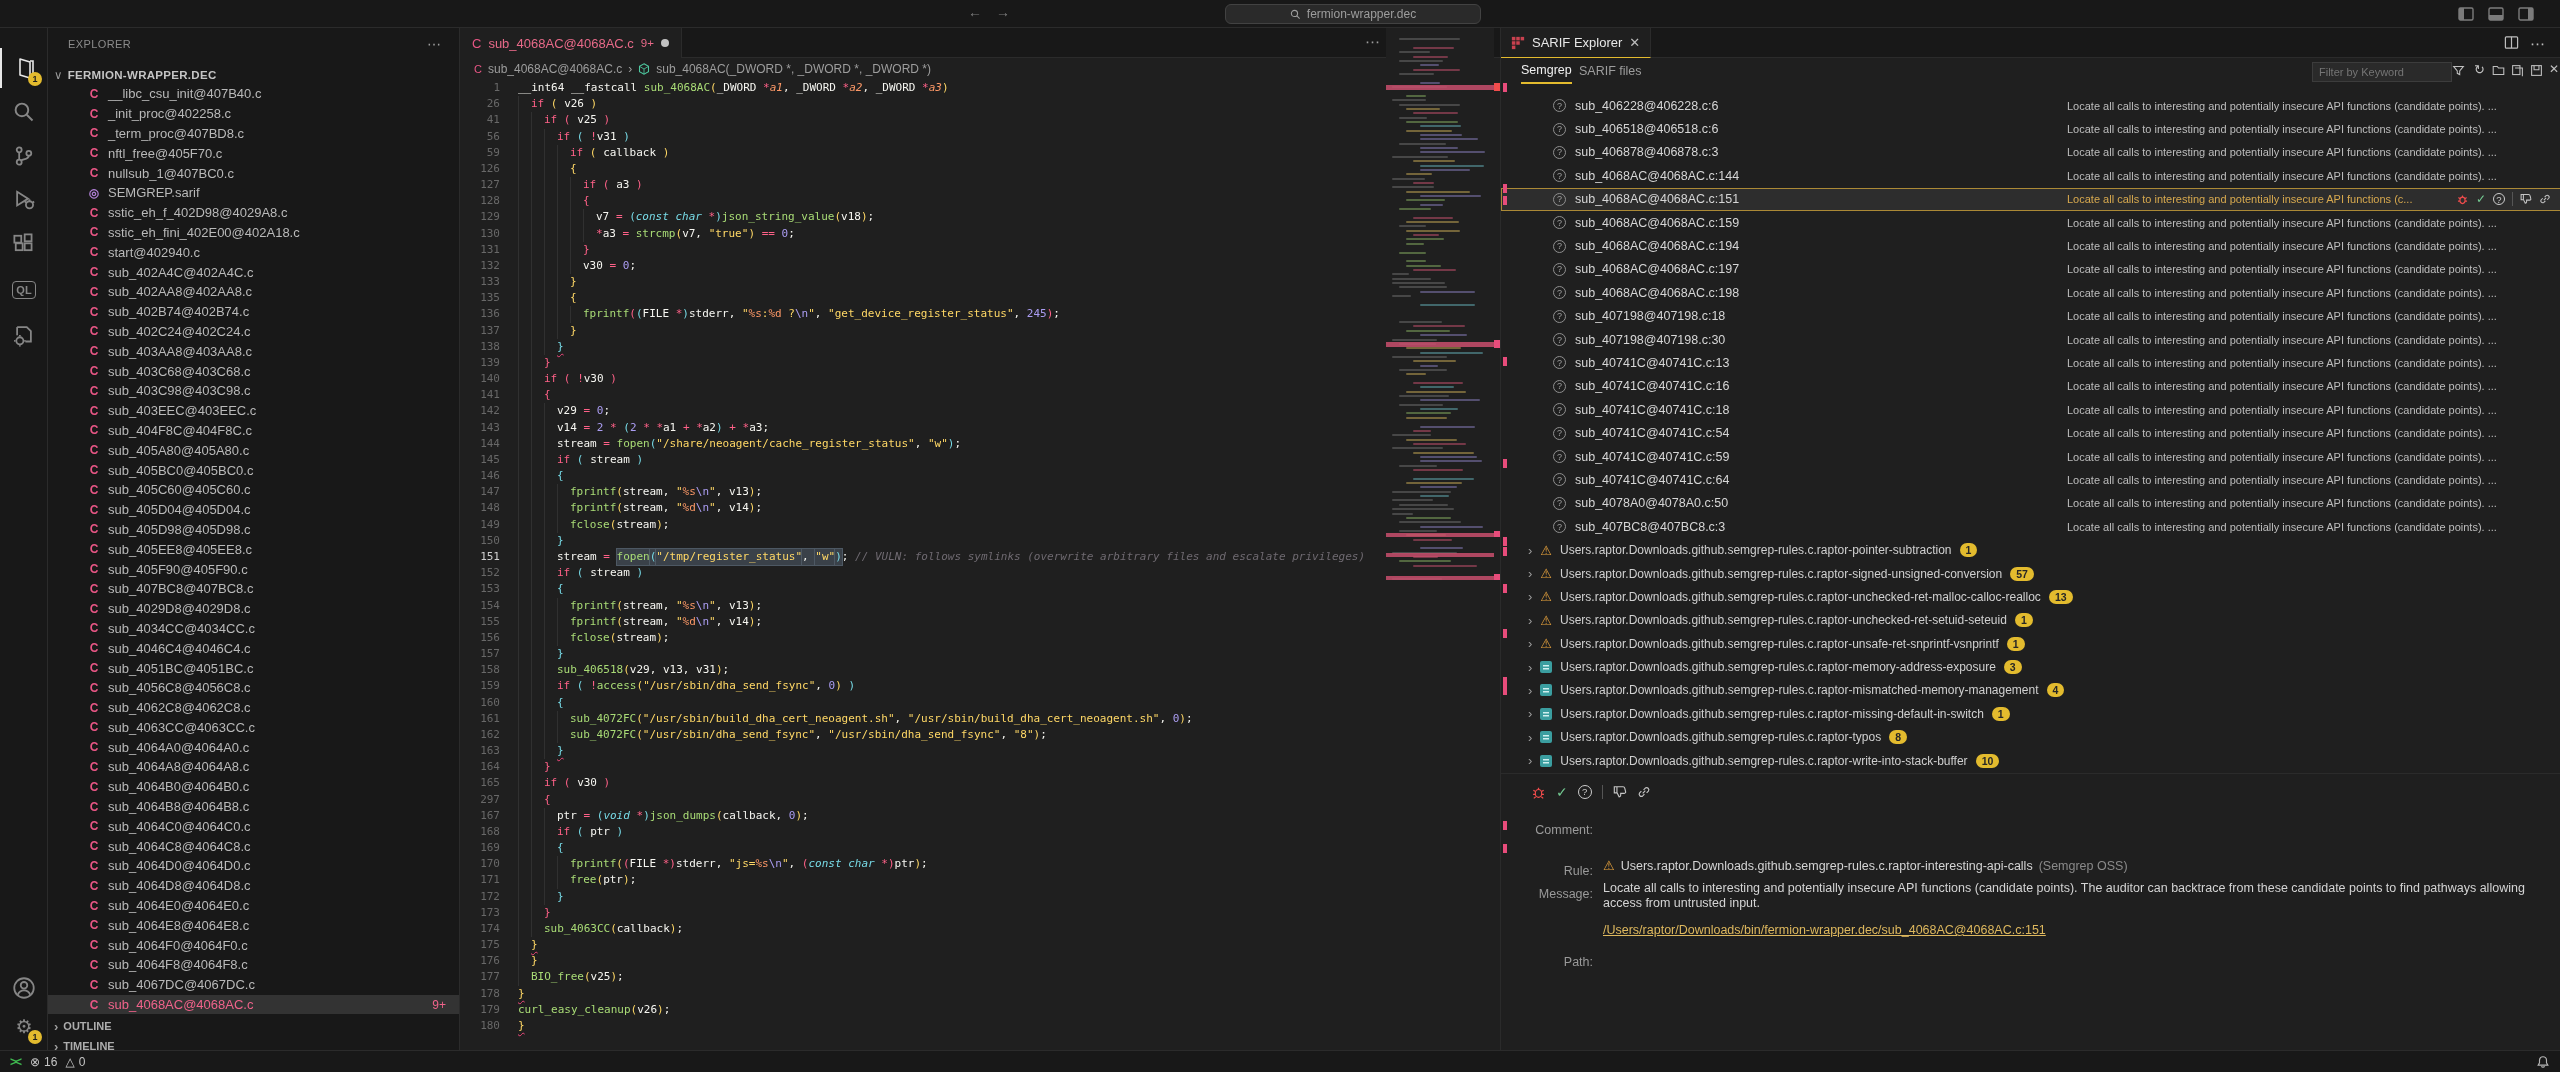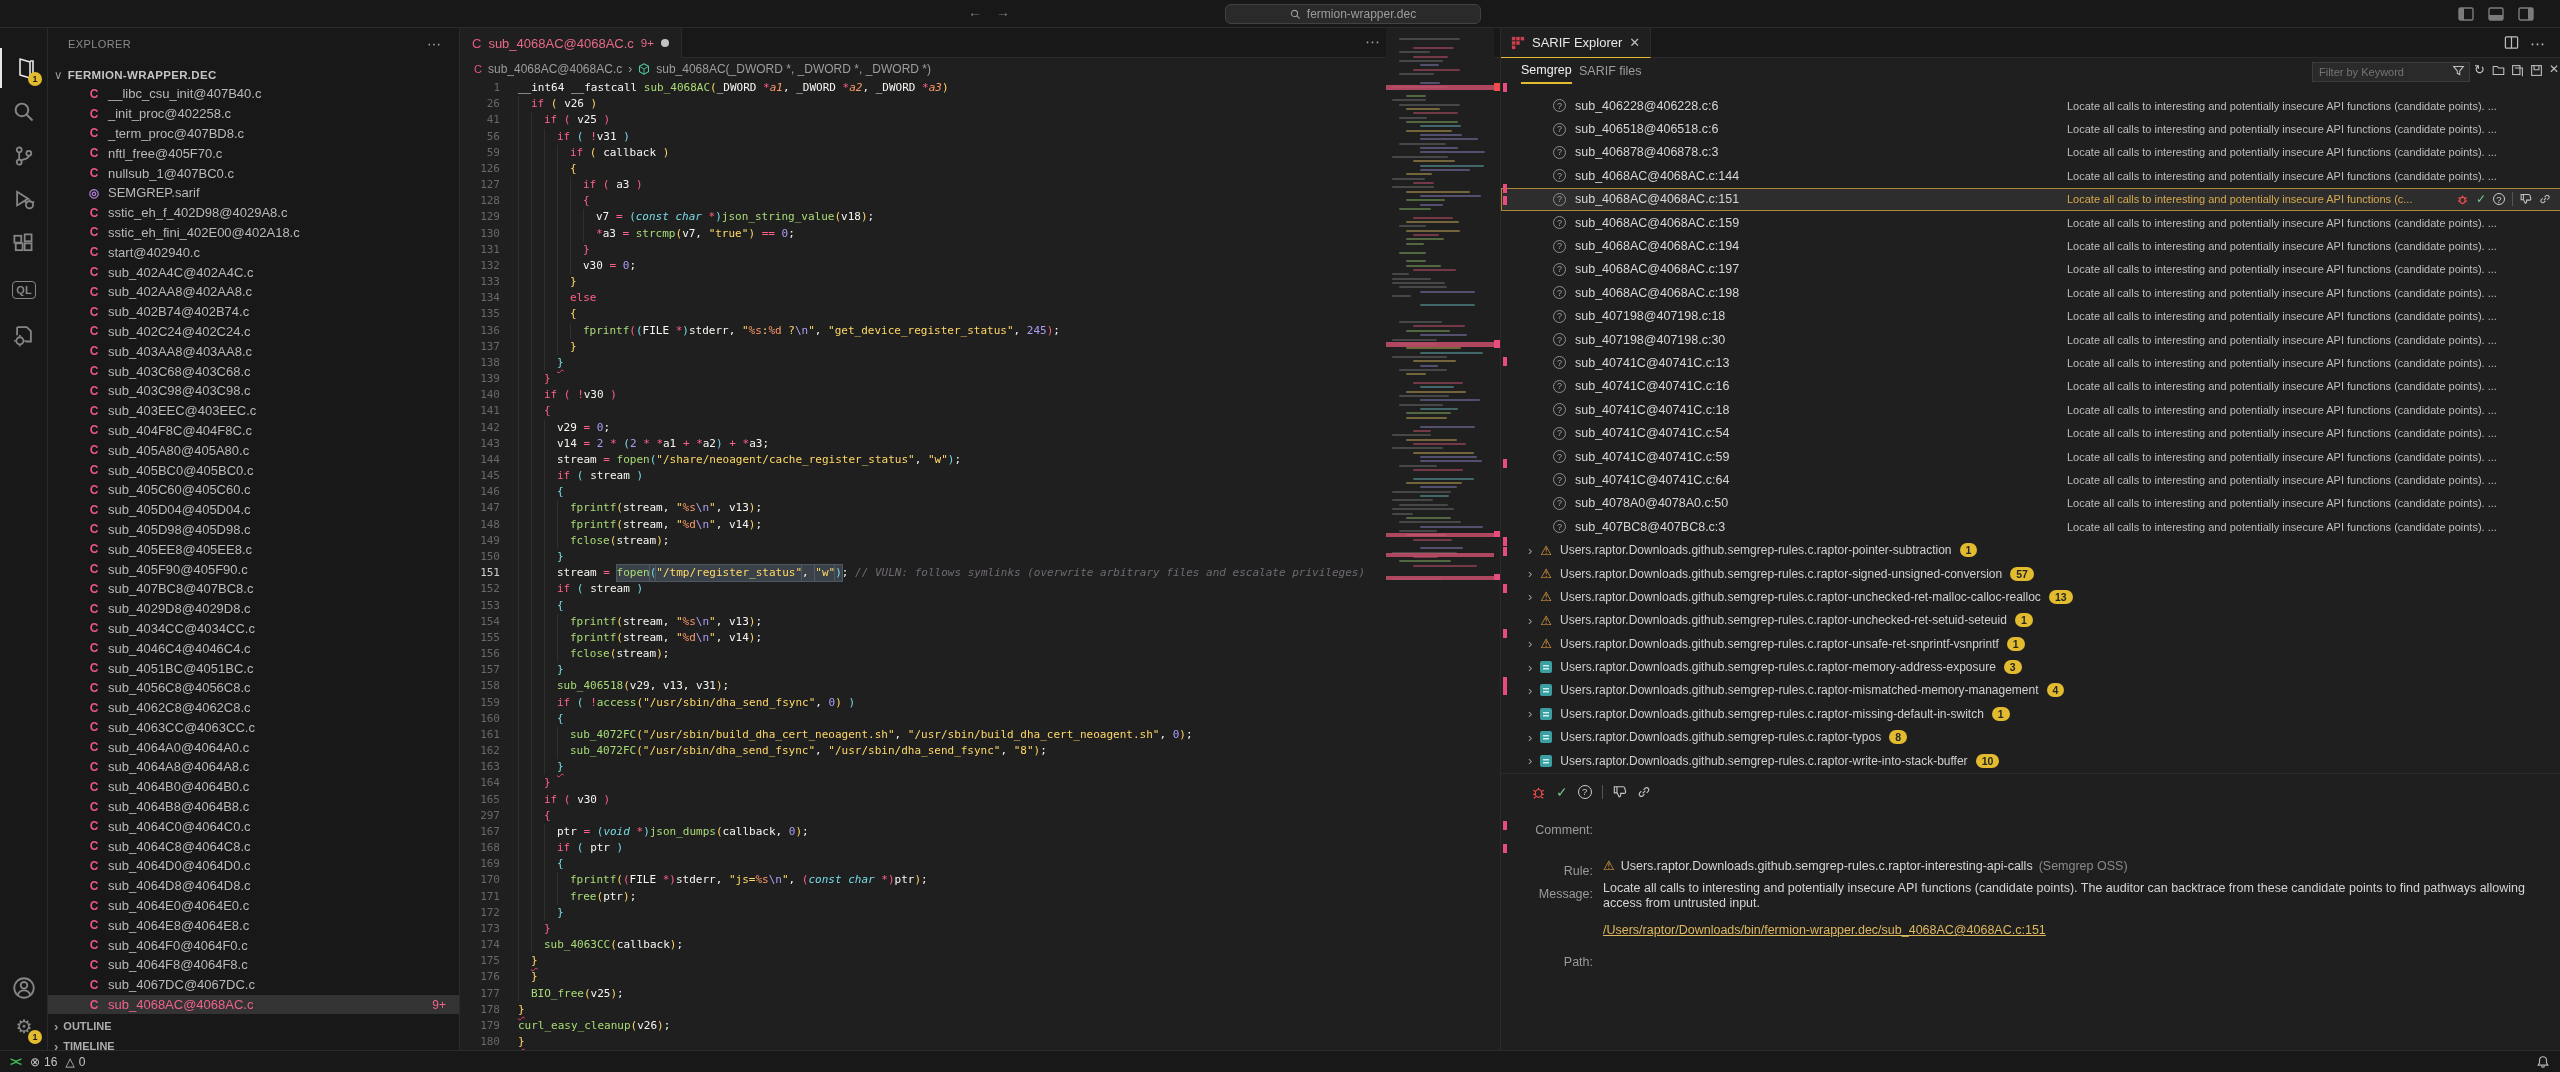--- a/index.html
+++ b/index.html
@@ -84,21 +84,21 @@
   #p-tabbar { position:absolute; left:0; top:0; width:1060px; height:30px; background:#181818;
     border-bottom:1px solid #2b2b2b; }
   #p-tab { position:absolute; left:0; top:0; height:30px; background:#1f1f1f; padding:0 10px;
     display:flex; align-items:center; gap:7px; font-size:13px; color:#e7e7e7;
     border-right:1px solid #2b2b2b; border-bottom:1px solid #e3bb2e; }
   .p-actions { position:absolute; top:7px; color:#bdbdbd; }
   #p-tabs2 { position:absolute; left:0; top:30px; width:1060px; height:28px; }
   .ptab2 { position:absolute; top:0; height:26px; font-size:12.5px; display:flex; align-items:center; }
   #ptab-results { left:20px; color:#f0f0f0; border-bottom:2px solid #e3bb2e; }
   #ptab-files { left:78px; color:#9d9d9d; }
-  #p-filter { position:absolute; left:811px; top:4px; width:158px; height:20px; background:#2a2a2a;
+  #p-filter { position:absolute; left:811px; top:4px; width:140px; height:20px; background:#2a2a2a;
     border:1px solid #3c3c3c; color:#7e7e7e; font-size:11px; padding:0 6px;
     font-family:"Liberation Sans",sans-serif; }
   .flt-ico { position:absolute; top:6px; color:#c0c0c0; }
   #p-list { position:absolute; left:0; top:66px; width:1060px; }
   .prow { height:23.4px; display:flex; align-items:center; position:relative; font-size:12.5px; }
   .qmark { position:absolute; left:52px; width:13px; height:13px; border:1px solid #8f8f8f;
     border-radius:50%; color:#9f9f9f; font-size:9px; display:flex; align-items:center;
     justify-content:center; }
   .rid { position:absolute; left:74px; color:#d6d6d6; white-space:nowrap; }
   .rmsg { position:absolute; left:566px; width:480px; color:#bdbdbd; font-size:11px;
@@ -466,21 +466,20 @@
       <div class="cl"><span class="ln">56</span><span class="ct"><span class="ind" style="width: 39px;"></span><span class="k">if</span><span class="b3"> ( </span><span class="o">!</span><span class="p">v31</span><span class="b3"> )</span></span></div>
       <div class="cl"><span class="ln">59</span><span class="ct"><span class="ind" style="width: 52px;"></span><span class="k">if</span><span class="b1"> ( </span><span class="p">callback</span><span class="b1"> )</span></span></div>
       <div class="cl"><span class="ln">126</span><span class="ct"><span class="ind" style="width: 52px;"></span><span class="b1">{</span></span></div>
       <div class="cl"><span class="ln">127</span><span class="ct"><span class="ind" style="width: 65px;"></span><span class="k">if</span><span class="b2"> ( </span><span class="p">a3</span><span class="b2"> )</span></span></div>
       <div class="cl"><span class="ln">128</span><span class="ct"><span class="ind" style="width: 65px;"></span><span class="b2">{</span></span></div>
       <div class="cl"><span class="ln">129</span><span class="ct"><span class="ind" style="width: 78px;"></span><span class="p">v7 </span><span class="o">=</span><span class="p"> </span><span class="b3">(</span><span class="t">const char </span><span class="o">*</span><span class="b3">)</span><span class="f">json_string_value</span><span class="b1">(</span><span class="p">v18</span><span class="b1">)</span><span class="p">;</span></span></div>
       <div class="cl"><span class="ln">130</span><span class="ct"><span class="ind" style="width: 78px;"></span><span class="o">*</span><span class="p">a3 </span><span class="o">=</span><span class="p"> </span><span class="f">strcmp</span><span class="b1">(</span><span class="p">v7, </span><span class="s">"true"</span><span class="b1">)</span><span class="p"> </span><span class="o">==</span><span class="p"> </span><span class="n">0</span><span class="p">;</span></span></div>
       <div class="cl"><span class="ln">131</span><span class="ct"><span class="ind" style="width: 65px;"></span><span class="b2">}</span></span></div>
       <div class="cl"><span class="ln">132</span><span class="ct"><span class="ind" style="width: 65px;"></span><span class="p">v30 </span><span class="o">=</span><span class="p"> </span><span class="n">0</span><span class="p">;</span></span></div>
       <div class="cl"><span class="ln">133</span><span class="ct"><span class="ind" style="width: 52px;"></span><span class="b1">}</span></span></div>
-      <div class="cl"><span class="ln">134</span><span class="ct"><span class="ind" style="width: 52px;"></span><span class="k">else</span></span></div>
       <div class="cl"><span class="ln">135</span><span class="ct"><span class="ind" style="width: 52px;"></span><span class="b1">{</span></span></div>
       <div class="cl"><span class="ln">136</span><span class="ct"><span class="ind" style="width: 65px;"></span><span class="f">fprintf</span><span class="b2">(</span><span class="b3">(</span><span class="p">FILE </span><span class="o">*</span><span class="b3">)</span><span class="p">stderr, </span><span class="s">"</span><span class="m">%s</span><span class="s">:</span><span class="m">%d</span><span class="s"> ?</span><span class="e">\n</span><span class="s">"</span><span class="p">, </span><span class="s">"get_device_register_status"</span><span class="p">, </span><span class="n">245</span><span class="b2">)</span><span class="p">;</span></span></div>
       <div class="cl"><span class="ln">137</span><span class="ct"><span class="ind" style="width: 52px;"></span><span class="b1">}</span></span></div>
       <div class="cl"><span class="ln">138</span><span class="ct"><span class="ind" style="width: 39px;"></span><span class="b3 sq">}</span></span></div>
       <div class="cl"><span class="ln">139</span><span class="ct"><span class="ind" style="width: 26px;"></span><span class="b2">}</span></span></div>
       <div class="cl"><span class="ln">140</span><span class="ct"><span class="ind" style="width: 26px;"></span><span class="k">if</span><span class="b2"> ( </span><span class="o">!</span><span class="p">v30</span><span class="b2"> )</span></span></div>
       <div class="cl"><span class="ln">141</span><span class="ct"><span class="ind" style="width: 26px;"></span><span class="b2">{</span></span></div>
       <div class="cl"><span class="ln">142</span><span class="ct"><span class="ind" style="width: 39px;"></span><span class="p">v29 </span><span class="o">=</span><span class="p"> </span><span class="n">0</span><span class="p">;</span></span></div>
       <div class="cl"><span class="ln">143</span><span class="ct"><span class="ind" style="width: 39px;"></span><span class="p">v14 </span><span class="o">=</span><span class="p"> </span><span class="n">2</span><span class="p"> </span><span class="o">*</span><span class="p"> </span><span class="b3">(</span><span class="n">2</span><span class="p"> </span><span class="o">*</span><span class="p"> </span><span class="o">*</span><span class="p">a1 </span><span class="o">+</span><span class="p"> </span><span class="o">*</span><span class="p">a2</span><span class="b3">)</span><span class="p"> </span><span class="o">+</span><span class="p"> </span><span class="o">*</span><span class="p">a3</span><span class="p">;</span></span></div>
       <div class="cl"><span class="ln">144</span><span class="ct"><span class="ind" style="width: 39px;"></span><span class="p">stream </span><span class="o">=</span><span class="p"> </span><span class="f">fopen</span><span class="b3">(</span><span class="s">"/share/neoagent/cache_register_status"</span><span class="p">, </span><span class="s">"w"</span><span class="b3">)</span><span class="p">;</span></span></div>

